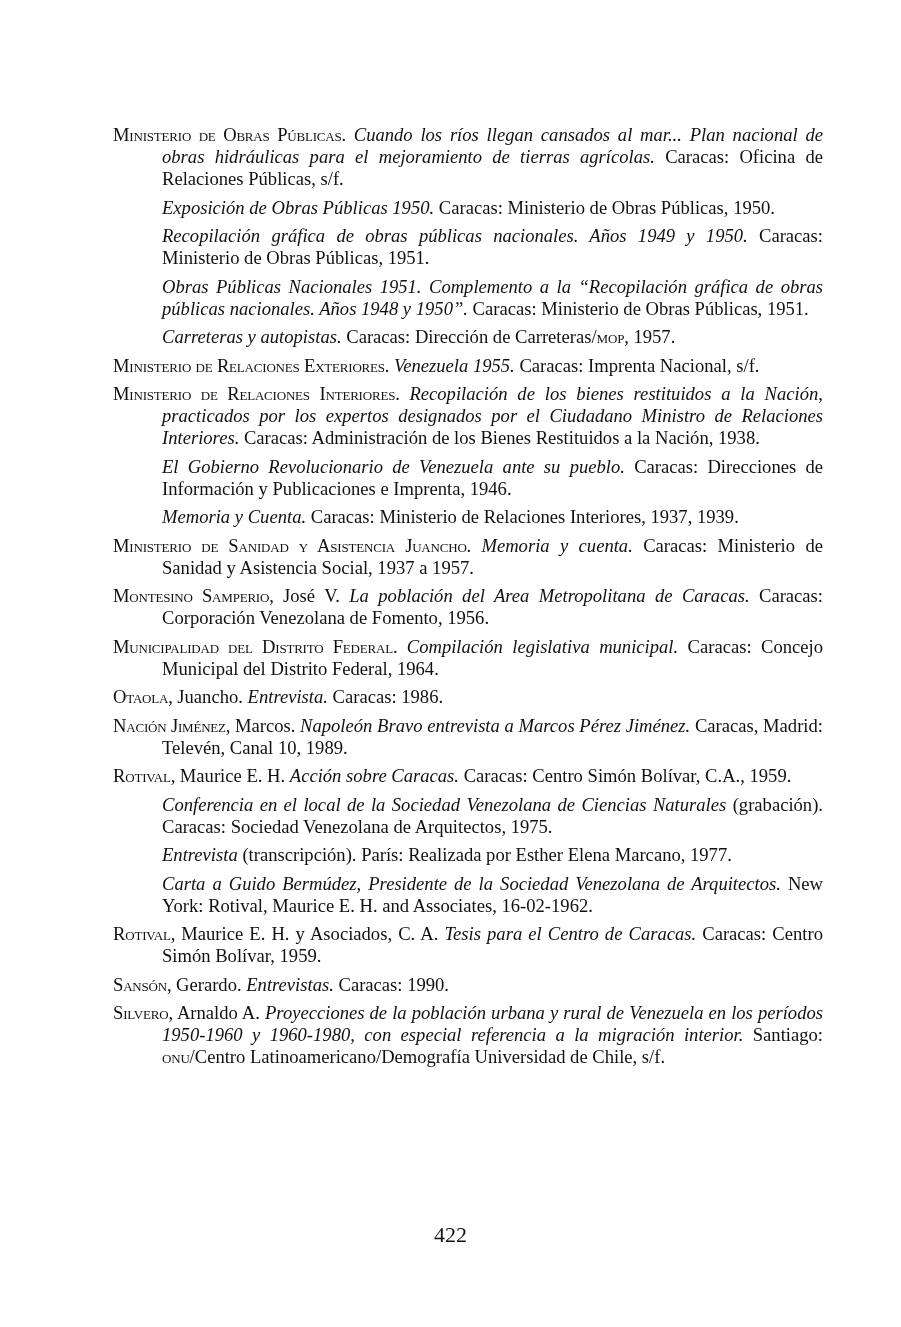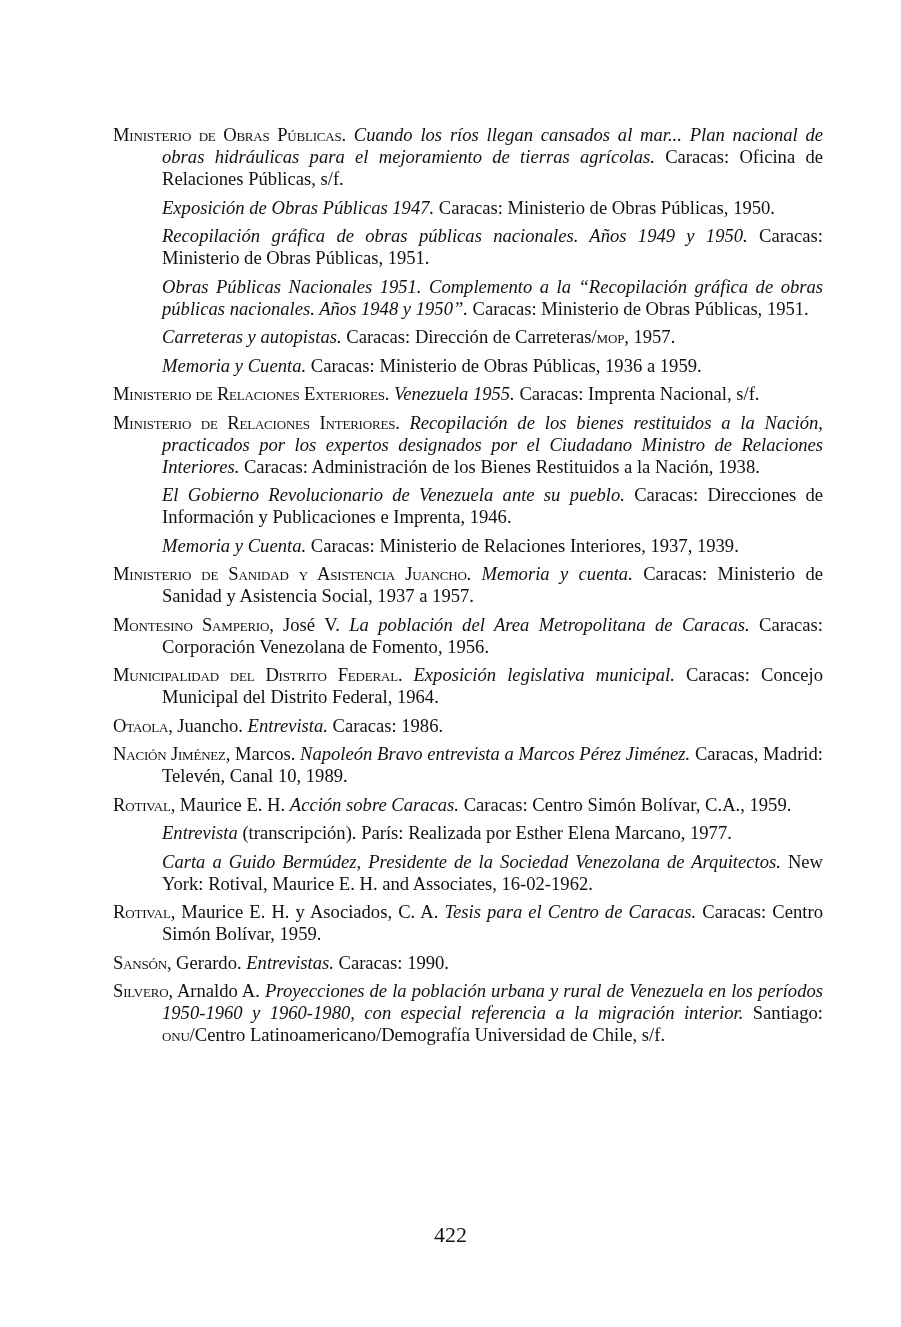--- a/index.html
+++ b/index.html
@@ -21,35 +21,35 @@
     position: absolute; left: 0; width: 901px; top: 1222px;
     text-align: center; font-size: 22px;
   }
 </style>
 </head>
 <body>
 
 <div class="page">
   <div id="entries">
       <p class="entry main"><span class="sc">Ministerio de Obras Públicas.</span><span> </span><span class="it">Cuando los ríos llegan cansados al mar... Plan nacional de obras hidráulicas para el mejoramiento de tierras agrícolas.</span><span> Caracas: Oficina de Relaciones Públicas, s/f.</span></p>
-      <p class="entry sub"><span class="it">Exposición de Obras Públicas 1947.</span><span> Caracas: Ministerio de Obras Públicas, 1950.</span></p>
+      <p class="entry sub"><span class="it">Exposición de Obras Públicas 1950.</span><span> Caracas: Ministerio de Obras Públicas, 1950.</span></p>
       <p class="entry sub"><span class="it">Recopilación gráfica de obras públicas nacionales. Años 1949 y 1950.</span><span> Caracas: Ministerio de Obras Públicas, 1951.</span></p>
       <p class="entry sub"><span class="it">Obras Públicas Nacionales 1951. Complemento a la “Recopilación gráfica de obras públicas nacionales. Años 1948 y 1950”.</span><span> Caracas: Ministerio de Obras Públicas, 1951.</span></p>
       <p class="entry sub"><span class="it">Carreteras y autopistas.</span><span> Caracas: Dirección de Carreteras/</span><span class="sc">mop</span><span>, 1957.</span></p>
-      <p class="entry sub"><span class="it">Memoria y Cuenta.</span><span> Caracas: Ministerio de Obras Públicas, 1936 a 1959.</span></p>
       <p class="entry main"><span class="sc">Ministerio de Relaciones Exteriores.</span><span> </span><span class="it">Venezuela 1955.</span><span> Caracas: Imprenta Nacional, s/f.</span></p>
       <p class="entry main"><span class="sc">Ministerio de Relaciones Interiores.</span><span> </span><span class="it">Recopilación de los bienes restituidos a la Nación, practicados por los expertos designados por el Ciudadano Ministro de Relaciones Interiores.</span><span> Caracas: Administración de los Bienes Restituidos a la Nación, 1938.</span></p>
       <p class="entry sub"><span class="it">El Gobierno Revolucionario de Venezuela ante su pueblo.</span><span> Caracas: Direcciones de Información y Publicaciones e Imprenta, 1946.</span></p>
       <p class="entry sub"><span class="it">Memoria y Cuenta.</span><span> Caracas: Ministerio de Relaciones Interiores, 1937, 1939.</span></p>
       <p class="entry main"><span class="sc">Ministerio de Sanidad y Asistencia Juancho.</span><span> </span><span class="it">Memoria y cuenta.</span><span> Caracas: Ministerio de Sanidad y Asistencia Social, 1937 a 1957.</span></p>
       <p class="entry main"><span class="sc">Montesino Samperio,</span><span> José V. </span><span class="it">La población del Area Metropolitana de Caracas.</span><span> Caracas: Corporación Venezolana de Fomento, 1956.</span></p>
-      <p class="entry main"><span class="sc">Municipalidad del Distrito Federal.</span><span> </span><span class="it">Exposición legislativa municipal.</span><span> Caracas: Concejo Municipal del Distrito Federal, 1964.</span></p>
+      <p class="entry main"><span class="sc">Municipalidad del Distrito Federal.</span><span> </span><span class="it">Compilación legislativa municipal.</span><span> Caracas: Concejo Municipal del Distrito Federal, 1964.</span></p>
       <p class="entry main"><span class="sc">Otaola,</span><span> Juancho. </span><span class="it">Entrevista.</span><span> Caracas: 1986.</span></p>
       <p class="entry main"><span class="sc">Nación Jiménez,</span><span> Marcos. </span><span class="it">Napoleón Bravo entrevista a Marcos Pérez Jiménez.</span><span> Caracas, Madrid: Televén, Canal 10, 1989.</span></p>
       <p class="entry main"><span class="sc">Rotival,</span><span> Maurice E. H. </span><span class="it">Acción sobre Caracas.</span><span> Caracas: Centro Simón Bolívar, C.A., 1959.</span></p>
+      <p class="entry sub"><span class="it">Conferencia en el local de la Sociedad Venezolana de Ciencias Naturales</span><span> (grabación). Caracas: Sociedad Venezolana de Arquitectos, 1975.</span></p>
       <p class="entry sub"><span class="it">Entrevista</span><span> (transcripción). París: Realizada por Esther Elena Marcano, 1977.</span></p>
       <p class="entry sub"><span class="it">Carta a Guido Bermúdez, Presidente de la Sociedad Venezolana de Arquitectos.</span><span> New York: Rotival, Maurice E. H. and Associates, 16-02-1962.</span></p>
       <p class="entry main"><span class="sc">Rotival,</span><span> Maurice E. H. y Asociados, C. A. </span><span class="it">Tesis para el Centro de Caracas.</span><span> Caracas: Centro Simón Bolívar, 1959.</span></p>
       <p class="entry main"><span class="sc">Sansón,</span><span> Gerardo. </span><span class="it">Entrevistas.</span><span> Caracas: 1990.</span></p>
       <p class="entry main"><span class="sc">Silvero,</span><span> Arnaldo A. </span><span class="it">Proyecciones de la población urbana y rural de Venezuela en los períodos 1950-1960 y 1960-1980, con especial referencia a la migración interior.</span><span> Santiago: </span><span class="sc">onu</span><span>/Centro Latinoamericano/Demografía Universidad de Chile, s/f.</span></p>
     </div>
 </div>
 <div class="pagenum">422</div>
 
 </body></html>

